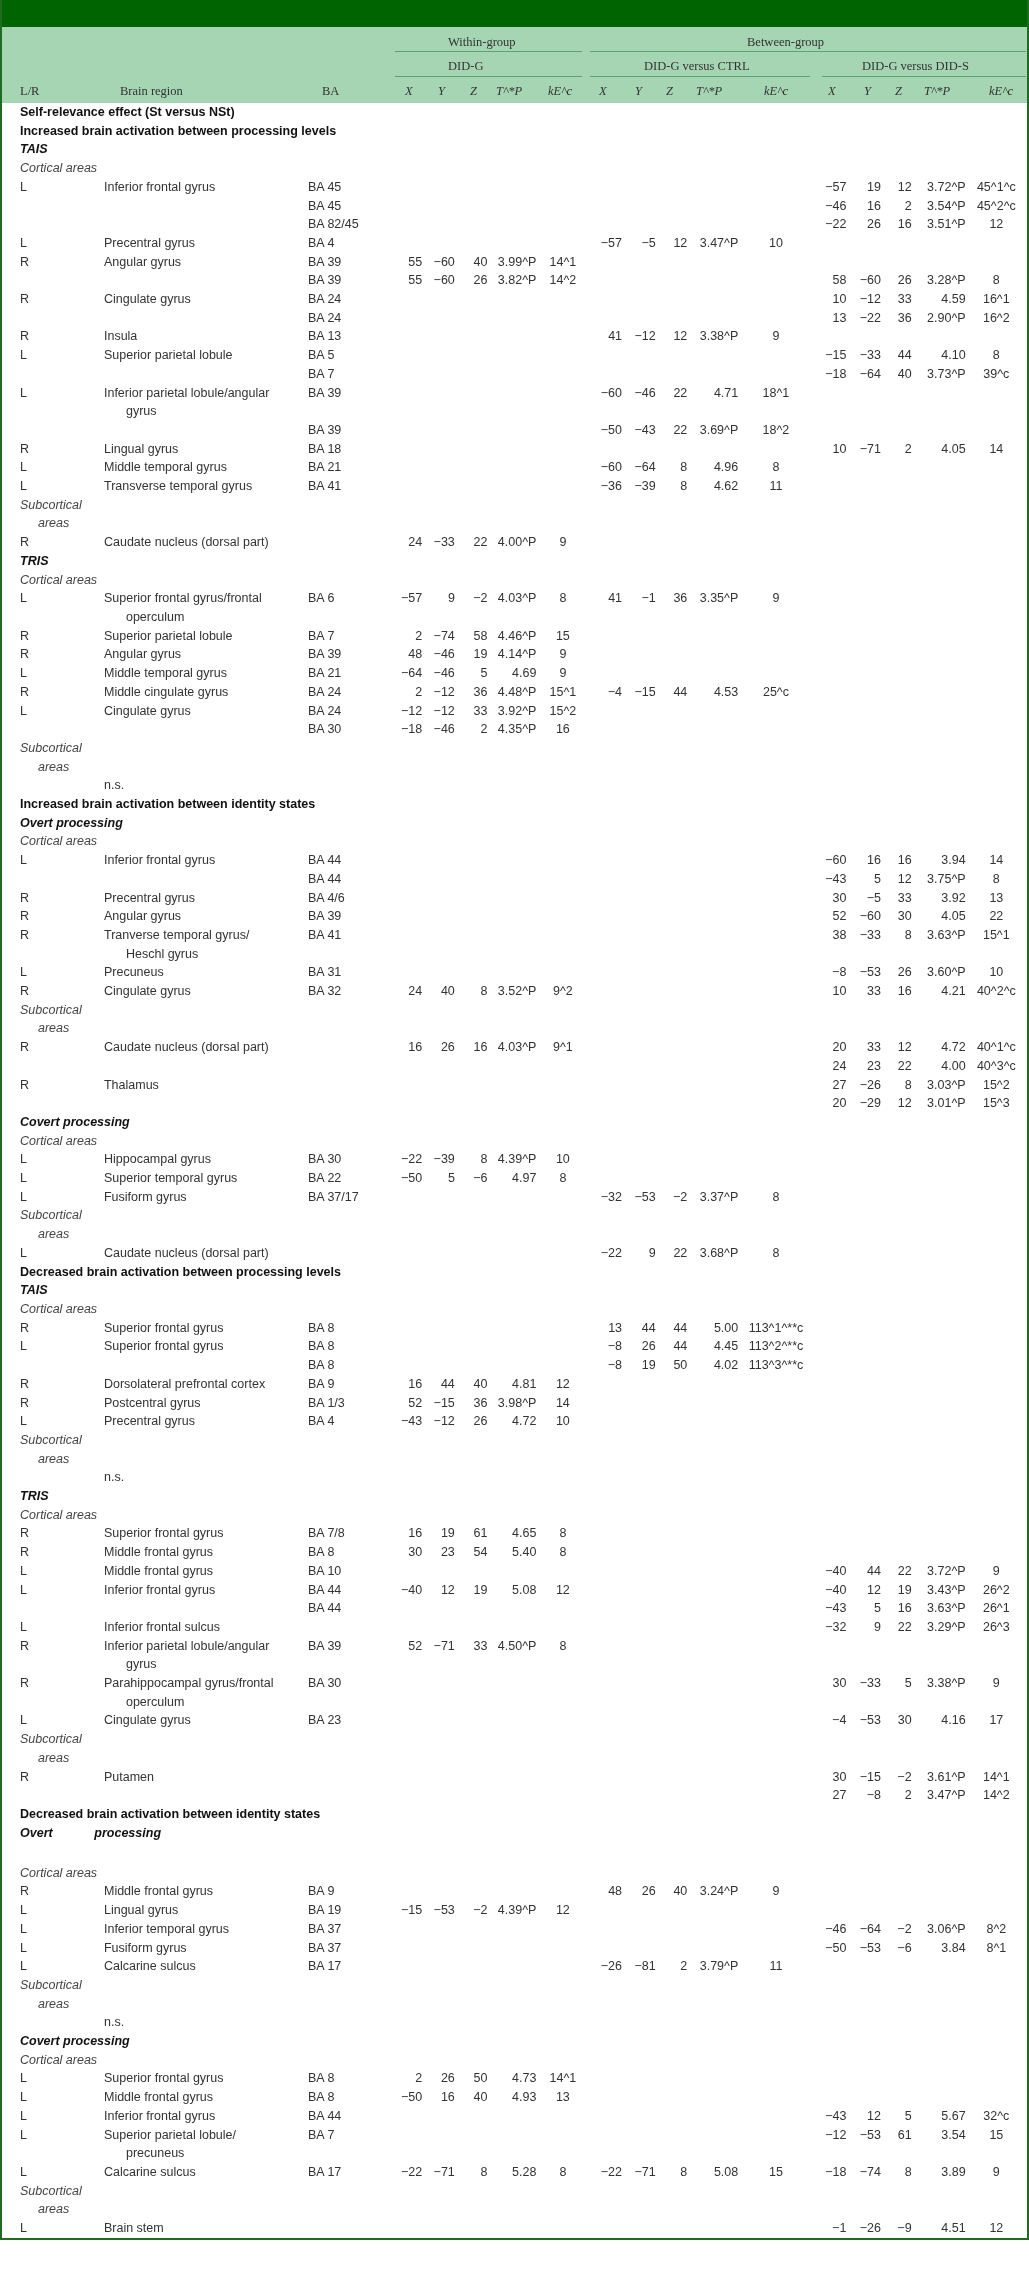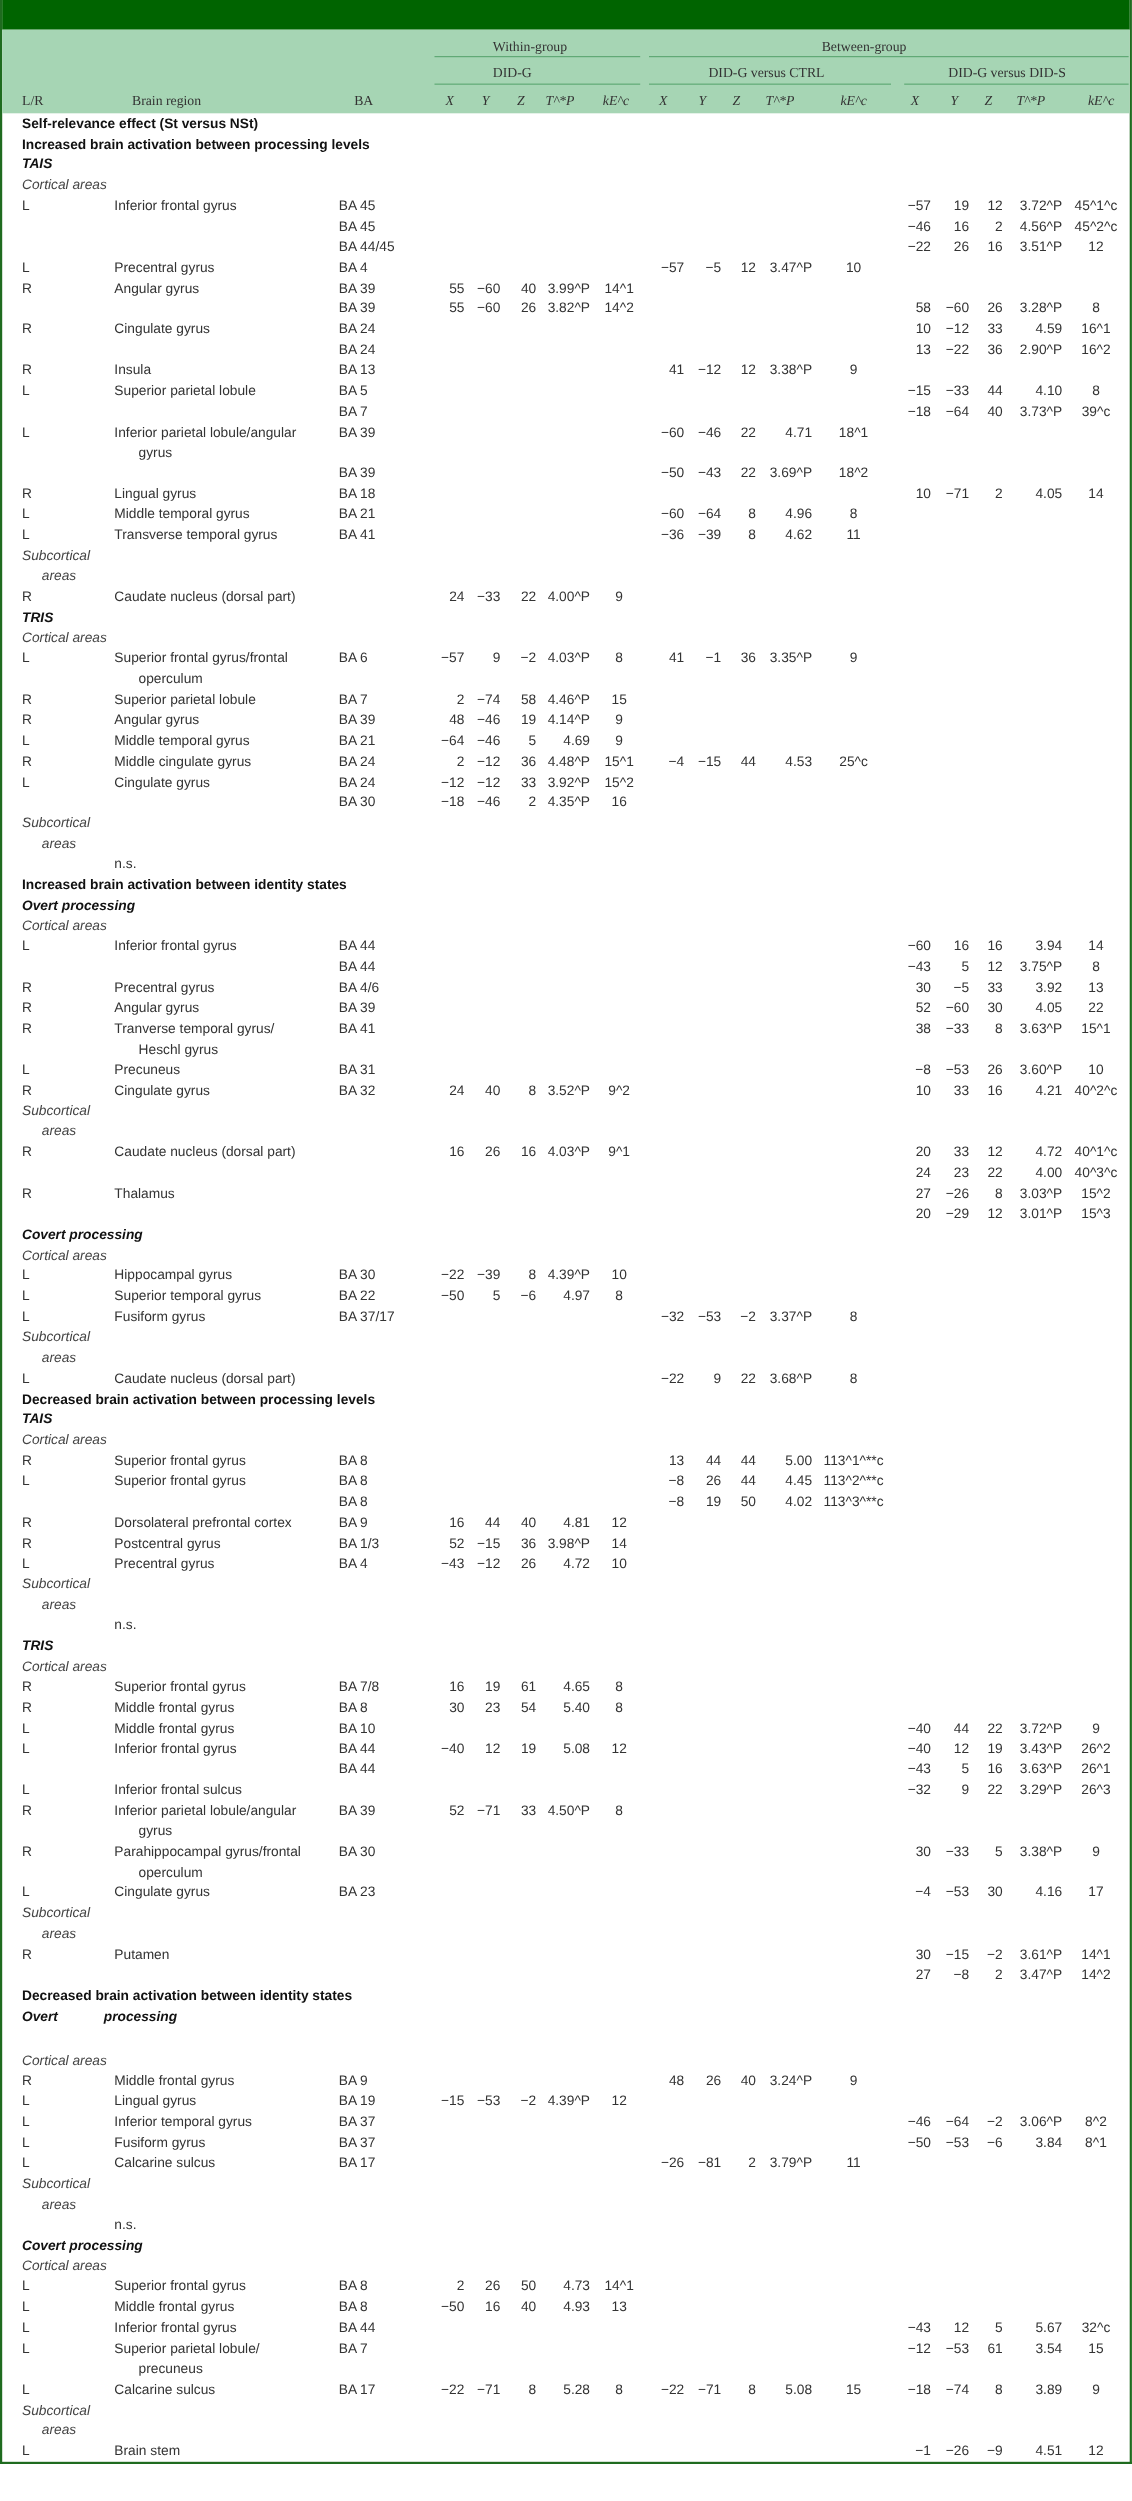--- a/index.html
+++ b/index.html
@@ -127,29 +127,29 @@
           <td class="num"></td>
           <td class="num" style="text-align: center; padding-right: 0px;"></td>
           <td class="num"></td>
           <td class="num"></td>
           <td class="num"></td>
           <td class="num"></td>
           <td class="num" style="text-align: center; padding-right: 0px;"></td>
           <td class="num">−46</td>
           <td class="num">16</td>
           <td class="num">2</td>
-          <td class="num">4.56^P</td>
+          <td class="num">3.54^P</td>
           <td class="num" style="text-align: center; padding-right: 0px;">45^2^c</td>
         </tr>
         <tr>
           <td class="lr"></td>
           <td>
             <span style="display: block;"></span>
           </td>
-          <td>BA 44/45</td>
+          <td>BA 82/45</td>
           <td class="num"></td>
           <td class="num"></td>
           <td class="num"></td>
           <td class="num"></td>
           <td class="num" style="text-align: center; padding-right: 0px;"></td>
           <td class="num"></td>
           <td class="num"></td>
           <td class="num"></td>
           <td class="num"></td>
           <td class="num" style="text-align: center; padding-right: 0px;"></td>

